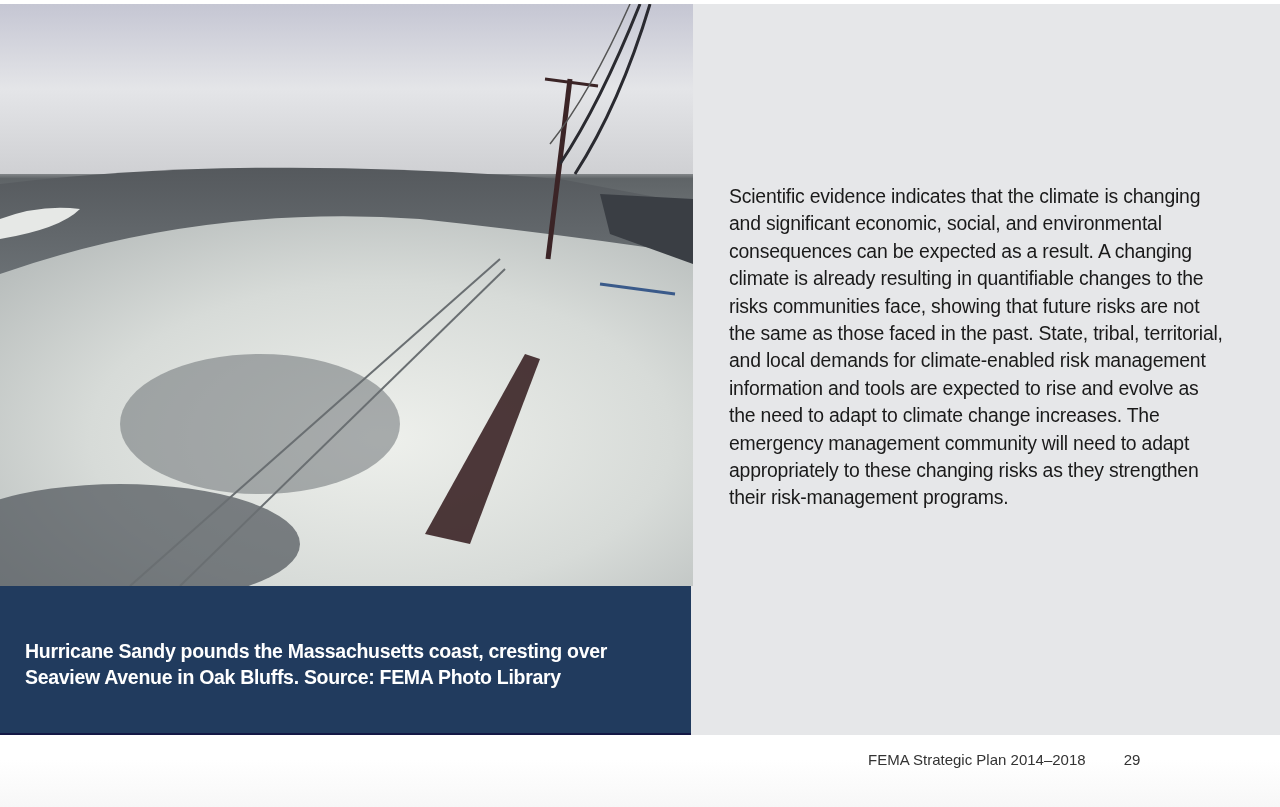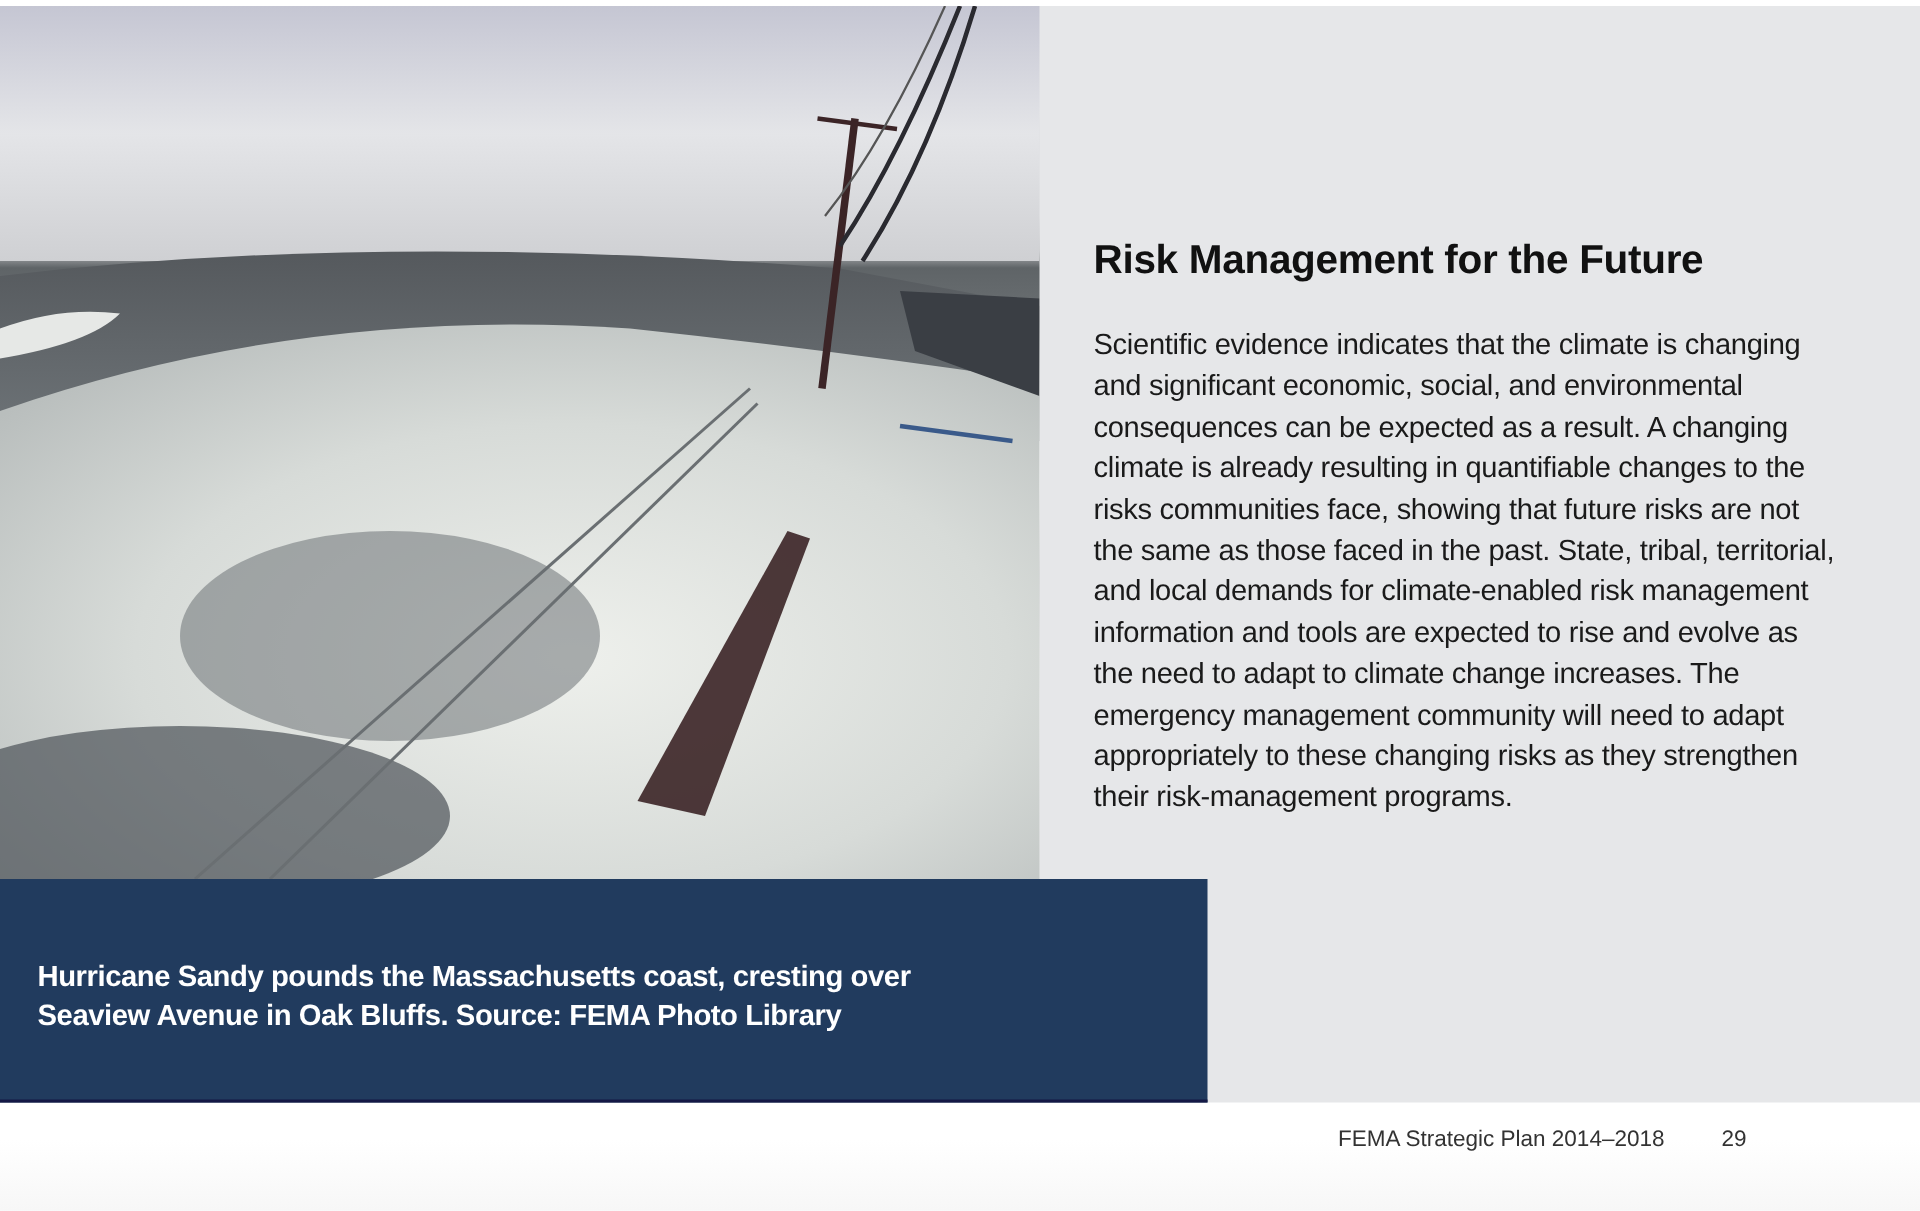--- a/index.html
+++ b/index.html
@@ -18,21 +18,21 @@
     }
     
     .photo {
       position: absolute; left: 0; top: 4px; width: 693px; height: 582px;
       overflow: hidden;
       background: linear-gradient(to bottom, #c9cad6 0%, #dfe0e4 12%, #d8d9dc 24%, #b9babd 28%, #5f6467 30%, #6b7073 36%, #cfd3d1 45%, #e6e9e6 55%, #c9ccca 65%, #e2e5e2 80%, #cdd0cf 100%);
     }
     .photo svg { position: absolute; left: 0; top: 0; }
     
     .caption-box {
-      position: absolute; left: 0; top: 586px; width: 805px; height: 149px;
+      position: absolute; left: 0; top: 586px; width: 691px; height: 149px;
       background: #213b5e;
       border-bottom: 2px solid #141845;
     }
     .caption-text {
       position: absolute; left: 25px; top: 52px; width: 650px;
       color: #ffffff; font-weight: bold; font-size: 19.5px; line-height: 26px;
       letter-spacing: -0.3px;
     }
     
     .article {
@@ -41,21 +41,21 @@
     .article h1 {
       font-size: 27px; font-weight: bold; color: #111111;
       letter-spacing: -0.2px; line-height: 34px;
     }
     .article p {
       margin-top: 27px;
       font-size: 19.4px; line-height: 27.4px; color: #1a1a1a;
       width: 495px; letter-spacing: -0.2px;
     }
     .footer {
-      position: absolute; top: 751px; left: 892px;
+      position: absolute; top: 751px; left: 868px;
       font-size: 15px; color: #333333; white-space: nowrap;
     }
     .footer .pg { margin-left: 38px; }
   </style>
 </head>
 <body>
 
 <div class="page">
   <div class="spread"></div>
 
@@ -94,20 +94,19 @@
       <path d="M525 350 L540 355 L470 540 L425 530 Z" fill="#3b2426" opacity="0.9"></path>
       <line x1="600" y1="280" x2="675" y2="290" stroke="#3a5a8a" stroke-width="3"></line>
     </svg>
   </div>
 
   <div class="caption-box">
     <div class="caption-text">Hurricane Sandy pounds the Massachusetts coast, cresting over Seaview Avenue in Oak Bluffs. Source: FEMA Photo Library</div>
   </div>
 
   <div class="article">
-    <h1>Risk Management for the Future</h1>
     <p>Scientific evidence indicates that the climate is changing and significant economic, social, and environmental consequences can be expected as a result. A changing climate is already resulting in quantifiable changes to the risks communities face, showing that future risks are not the same as those faced in the past. State, tribal, territorial, and local demands for climate-enabled risk management information and tools are expected to rise and evolve as the need to adapt to climate change increases. The emergency management community will need to adapt appropriately to these changing risks as they strengthen their risk-management programs.</p>
   </div>
 
   <div class="footer">
     <span>FEMA Strategic Plan 2014–2018</span><span class="pg">29</span>
   </div>
 </div>
 
 </body></html>

